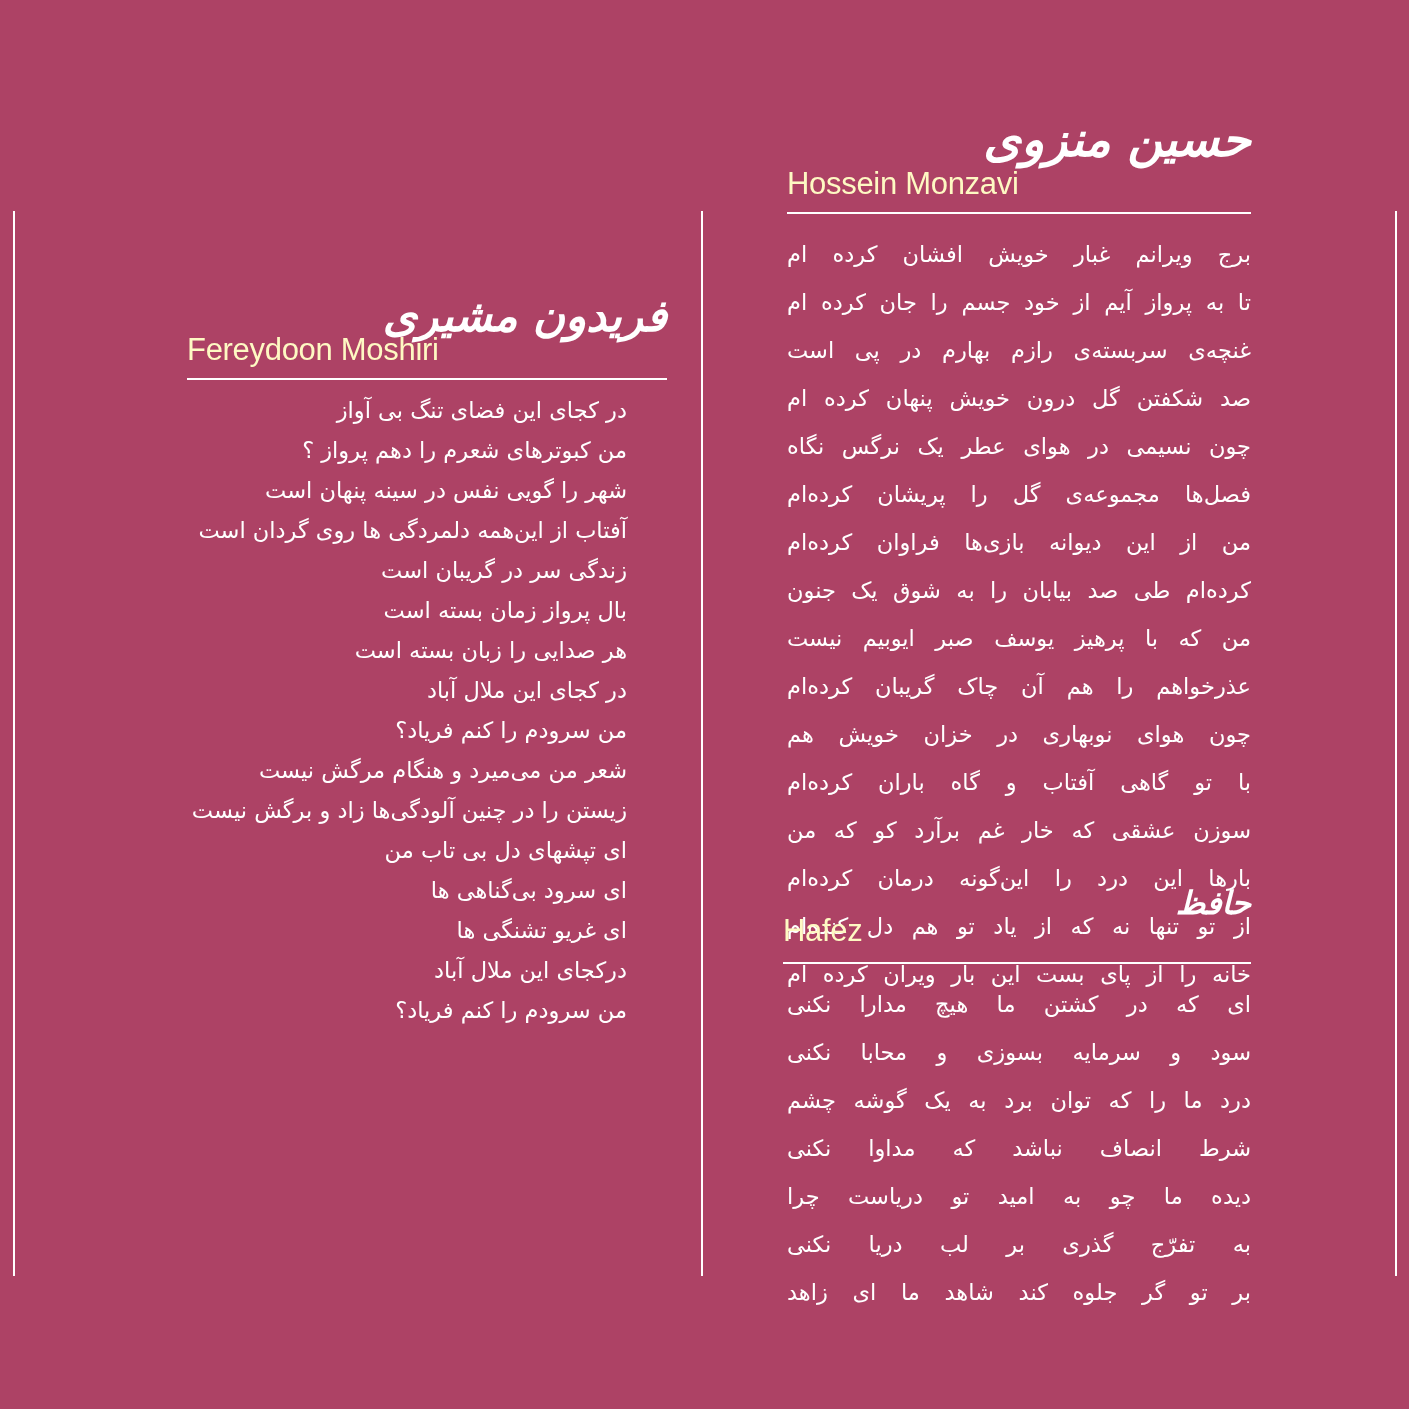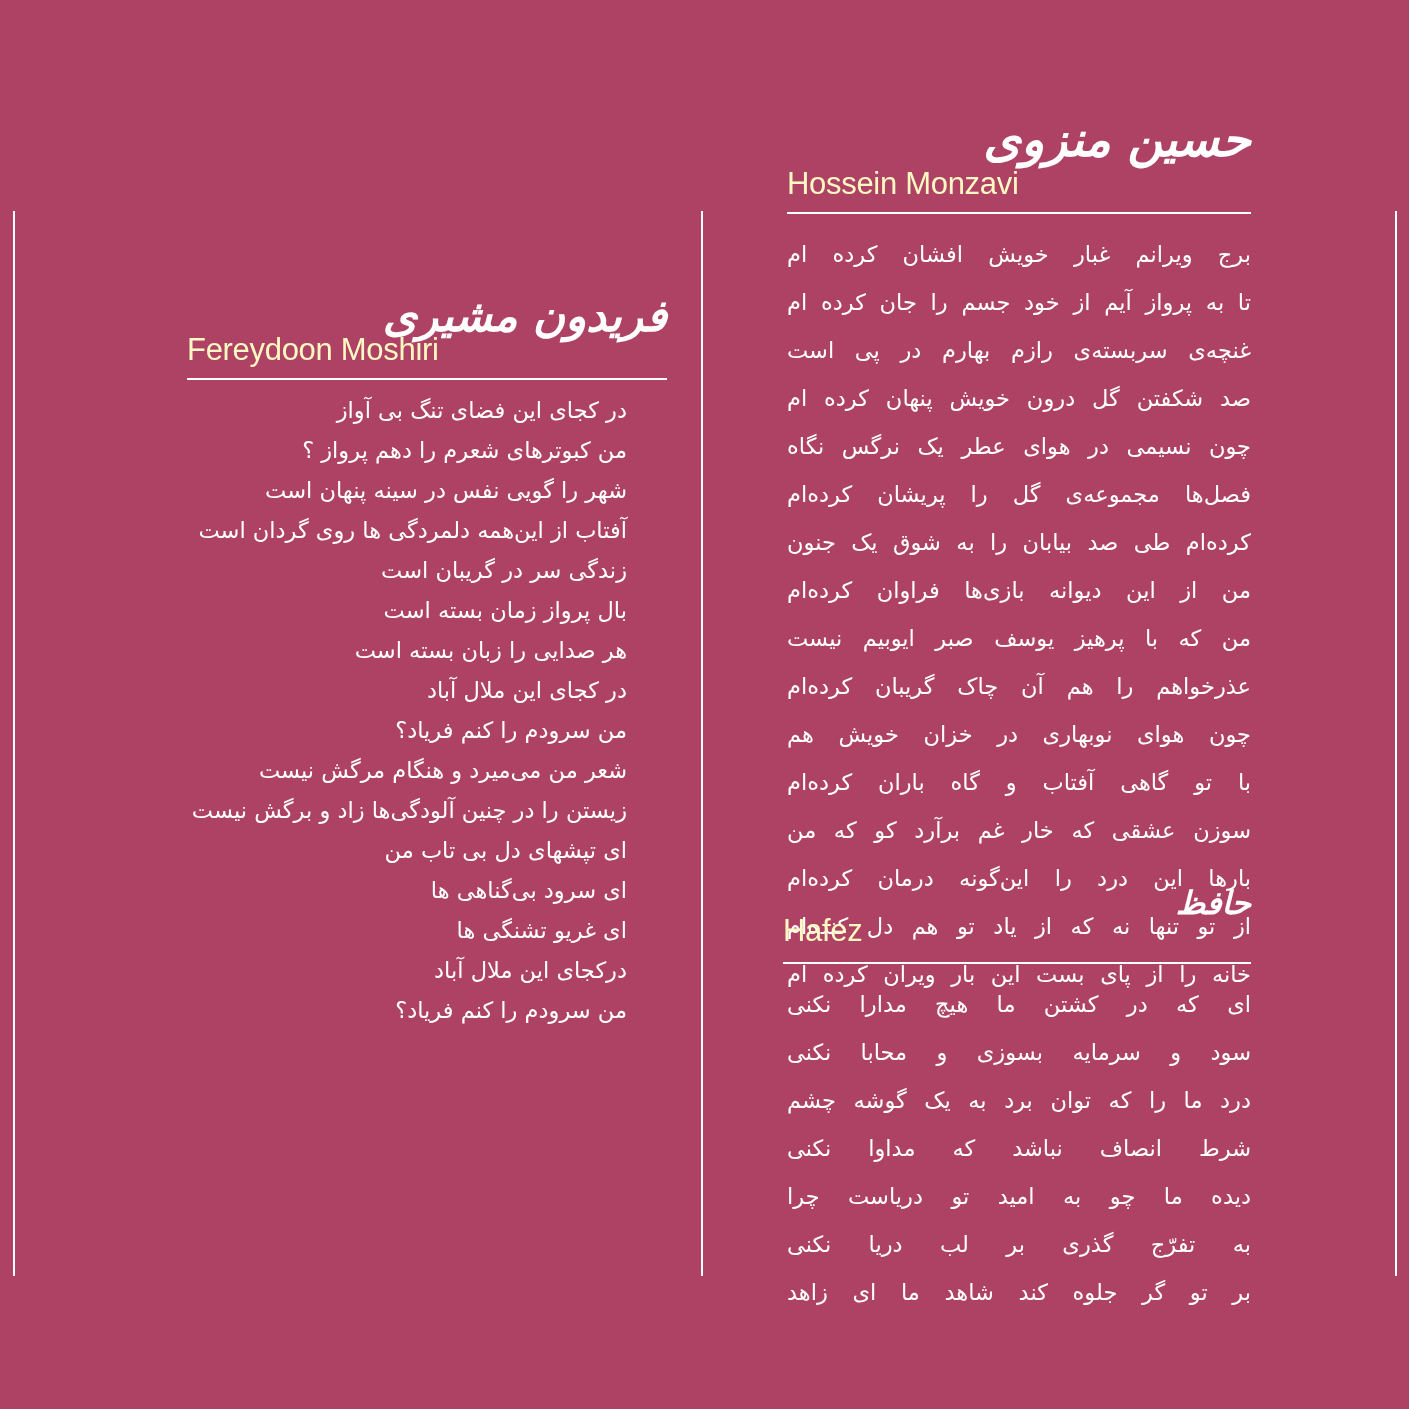--- a/index.html
+++ b/index.html
@@ -53,22 +53,22 @@
   <span class="persian-name" style="top:1px; font-size:48px;">حسین منزوی</span>
   <div class="rule" style="top:102px;"></div>
 </div>
 <div class="poem justify" style="left:787px; top:226px; width:464px;">
   <div class="line">برج ویرانم غبار خویش افشان کرده ام</div>
   <div class="line">تا به پرواز آیم از خود جسم را جان کرده ام</div>
   <div class="line">غنچه‌ی سربسته‌ی رازم بهارم در پی است</div>
   <div class="line">صد شکفتن گل درون خویش پنهان کرده ام</div>
   <div class="line">چون نسیمی در هوای عطر یک نرگس نگاه</div>
   <div class="line">فصل‌ها مجموعه‌ی گل را پریشان کرده‌ام</div>
+  <div class="line">من از این دیوانه بازی‌ها فراوان کرده‌ام</div>
   <div class="line">کرده‌ام طی صد بیابان را به شوق یک جنون</div>
-  <div class="line">من از این دیوانه بازی‌ها فراوان کرده‌ام</div>
   <div class="line">من که با پرهیز یوسف صبر ایوبیم نیست</div>
   <div class="line">عذرخواهم را هم آن چاک گریبان کرده‌ام</div>
   <div class="line">چون هوای نوبهاری در خزان خویش هم</div>
   <div class="line">با تو گاهی آفتاب و گاه باران کرده‌ام</div>
   <div class="line">سوزن عشقی که خار غم برآرد کو که من</div>
   <div class="line">بارها این درد را این‌گونه درمان کرده‌ام</div>
   <div class="line">از تو تنها نه که از یاد تو هم دل کنده‌ام</div>
   <div class="line">خانه را از پای بست این بار ویران کرده ام</div>
 </div>
 

